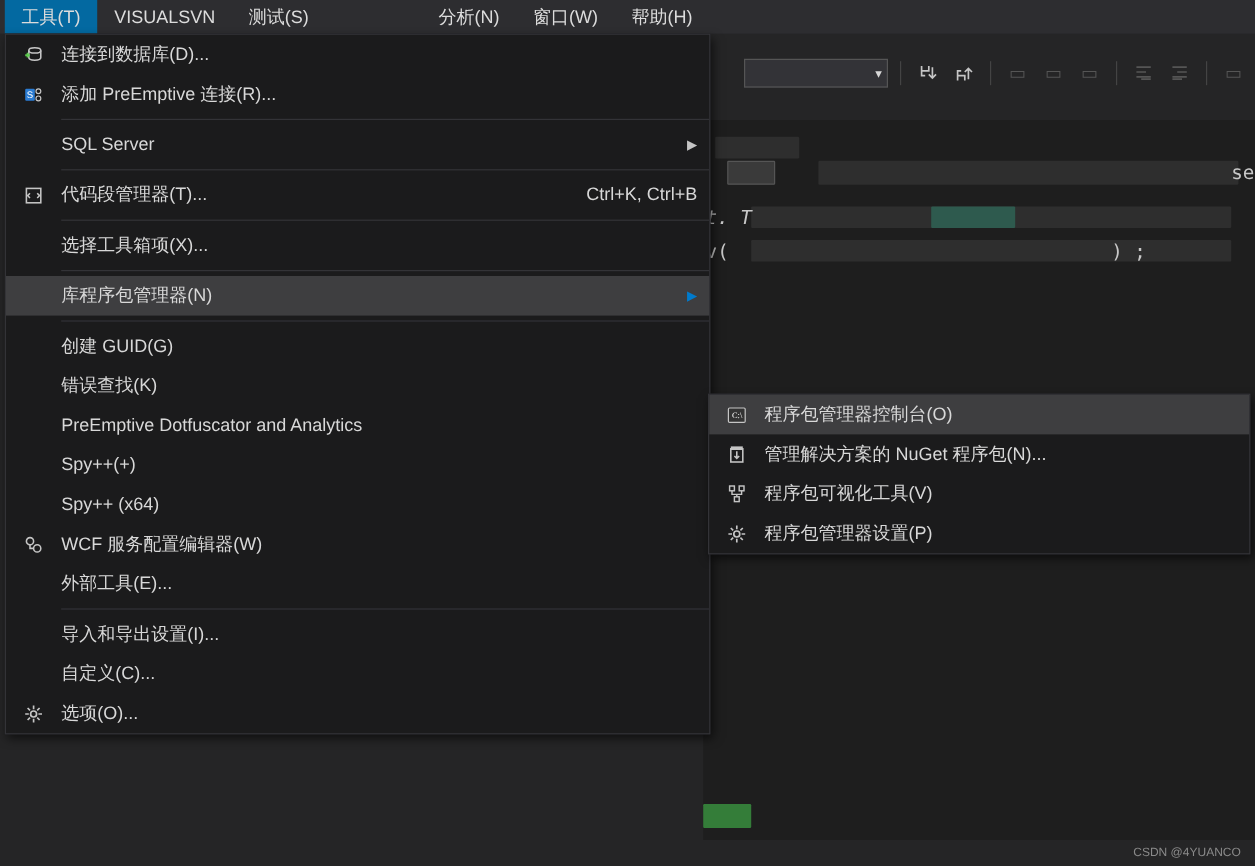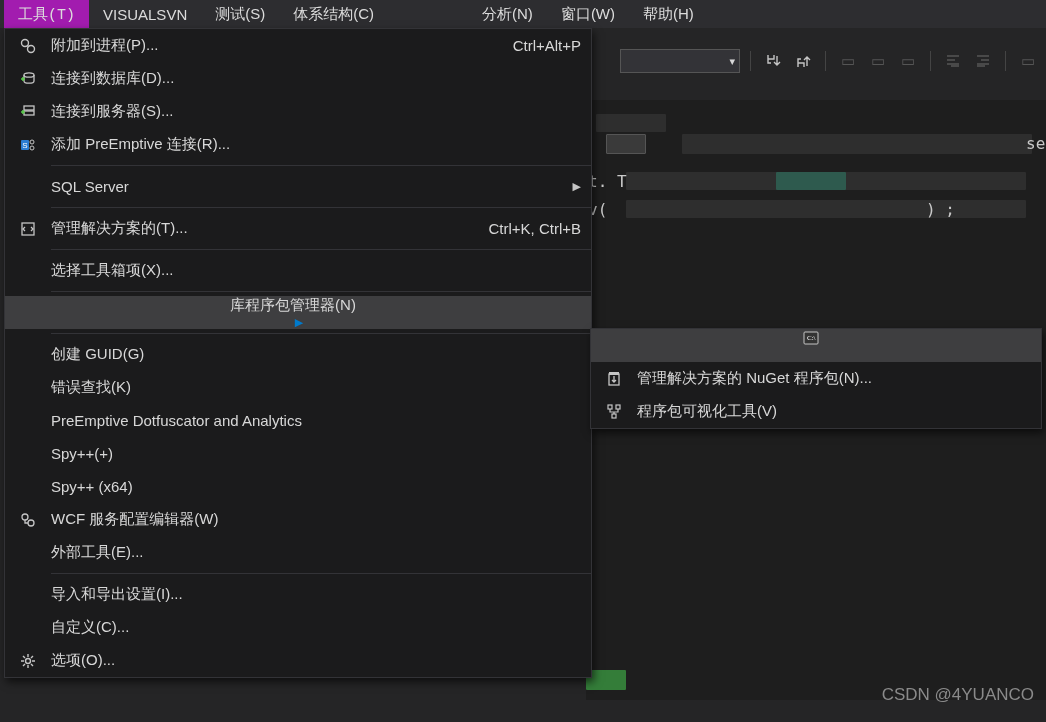--- a/index.html
+++ b/index.html
@@ -23,21 +23,21 @@
     padding-left: 4px;
   }
   .menubar .mitem {
     padding: 4px 14px;
     display: flex;
     align-items: center;
     cursor: default;
     color: #dcdcdc;
     white-space: nowrap;
   }
-  .menubar .mitem.sel { background: #a21caf; font-family: Liberation Mono, monospace; }
+  .menubar .mitem.sel { background: #0369a1; }
   .menubar .mitem.dim { color: #808080; }
 
   
   .toolbar {
     position: absolute;
     top: 44px;
     right: 0;
     width: 480px;
     height: 34px;
     display:flex; align-items:center; justify-content:flex-end;
@@ -73,21 +73,21 @@
     border: 1px solid #333337;
     box-shadow: 2px 4px 8px rgba(0,0,0,.6);
   }
   .sep { height: 1px; background: #333337; margin: 4px 0 4px 46px; }
   .row {
     display: flex;
     align-items: center;
     height: 33px;
     padding-right: 10px;
   }
-  .row.hover { background: #3e3e40; flex-direction: column; }
+  .row.hover { background: #3e3e40; }
   .row .icon {
     width: 46px;
     display: flex;
     align-items: center;
     justify-content: center;
     color: #c5c5c5;
   }
   .row .label { flex: 1; white-space: nowrap; }
   .row .shortcut { color: #d8d8d8; padding-left: 20px; }
   .row .arrow { color: #c5c5c5; padding-left: 12px; }
@@ -99,34 +99,33 @@
     left: 590px;
     top: 328px;
     width: 452px;
     background: #1b1b1c;
     border: 1px solid #333337;
     box-shadow: 2px 4px 8px rgba(0,0,0,.6);
   }
   .submenu .row.hover { background: #3e3e40; }
 
   .watermark{
-    position:absolute; bottom:17px; right:12px;
-    color:#8a8a8a; font-size:17px;
+    position:absolute; bottom:6px; right:12px;
+    color:#8a8a8a; font-size:10px;
   }
 
   svg{display:block;}
 </style>
 </head>
 <body>
 
 <div class="menubar" id="menubar">
     <div class="mitem sel">工具(T)</div>
     <div class="mitem">VISUALSVN</div>
     <div class="mitem">测试(S)</div>
-    <div class="mitem">体系结构(C)</div>
     <div class="mitem dim" style="width: 80px;"></div>
     <div class="mitem">分析(N)</div>
     <div class="mitem">窗口(W)</div>
     <div class="mitem">帮助(H)</div>
   </div>
 
 <div class="toolbar">
   <div class="tool-dropdown">
     <span style="font-size:11px;">▾</span>
   </div>
@@ -160,58 +159,37 @@
   <div class="tool-icon dim">▭</div>
 </div>
 
 <div class="codebg">
   <div class="smudge" style="top:14px;left:10px;width:70px;height:18px;"></div>
   <div class="smudge" style="top:34px;left:96px;width:350px;height:20px;"></div>
   <div class="smudge" style="top:34px;left:20px;width:40px;height:20px;background:#3a3a3a;border:1px solid #555;"></div>
   <div class="smudge" style="top:72px;left:40px;width:400px;height:18px;"></div>
   <div class="smudge" style="top:72px;left:190px;width:70px;height:18px;background:#2e5a4e;"></div>
   <div class="smudge" style="top:100px;left:40px;width:400px;height:18px;"></div>
-  <span class="codetxt" style="top:72px;left:2px;">t. T</span>
+  <span class="codetxt" style="top:72px;left:2px;font-style:italic;">t. T</span>
   <span class="codetxt" style="top:100px;left:2px;">v(</span>
   <span class="codetxt" style="top:100px;left:340px;">) ;</span>
   <span class="codetxt" style="top:34px;left:440px;text-align:right;">se</span>
   <div class="smudge" style="top:570px;left:0px;width:40px;height:20px;background:#347d39;"></div>
 </div>
 
 <div class="menu" id="tools-menu">
     <div class="row">
       <span class="icon">
         <svg width="18" height="18" viewBox="0 0 18 18">
-          <circle cx="6" cy="6" r="3.5" fill="none" stroke="#c5c5c5" stroke-width="1.4"></circle>
-          <circle cx="12" cy="12" r="3.5" fill="none" stroke="#c5c5c5" stroke-width="1.4"></circle>
-          <path d="M8.5 8.5L10 10" stroke="#c5c5c5" stroke-width="1.4"></path>
-        </svg>
-      </span>
-      <span class="label">附加到进程(P)...</span>
-      <span class="shortcut">Ctrl+Alt+P</span>
-    </div>
-    <div class="row">
-      <span class="icon">
-        <svg width="18" height="18" viewBox="0 0 18 18">
           <ellipse cx="10" cy="5" rx="5" ry="2.2" fill="none" stroke="#c5c5c5" stroke-width="1.3"></ellipse>
           <path d="M5 5v6c0 1.2 2.2 2.2 5 2.2s5-1 5-2.2V5" fill="none" stroke="#c5c5c5" stroke-width="1.3"></path>
           <path d="M2 9h4M4 7v4" stroke="#5ec94f" stroke-width="1.6"></path>
         </svg>
       </span>
       <span class="label">连接到数据库(D)...</span>
-    </div>
-    <div class="row">
-      <span class="icon">
-        <svg width="18" height="18" viewBox="0 0 18 18">
-          <rect x="5" y="3" width="10" height="4" fill="none" stroke="#c5c5c5" stroke-width="1.3"></rect>
-          <rect x="5" y="8" width="10" height="4" fill="none" stroke="#c5c5c5" stroke-width="1.3"></rect>
-          <path d="M2 9h4M4 7v4" stroke="#5ec94f" stroke-width="1.6"></path>
-        </svg>
-      </span>
-      <span class="label">连接到服务器(S)...</span>
     </div>
     <div class="row">
       <span class="icon">
         <svg width="18" height="18" viewBox="0 0 18 18">
           <rect x="2" y="4" width="8" height="10" rx="1" fill="#2b7cd3"></rect>
           <text x="6" y="12" font-size="8" text-anchor="middle" fill="#fff" font-family="Arial">S</text>
           <circle cx="13" cy="6" r="2" fill="none" stroke="#c5c5c5"></circle>
           <circle cx="13" cy="12" r="2" fill="none" stroke="#c5c5c5"></circle>
         </svg>
       </span>
@@ -224,21 +202,21 @@
       <span class="arrow" style="font-size: 11px;">▶</span>
     </div>
     <div class="sep"></div>
     <div class="row">
       <span class="icon">
         <svg width="18" height="18" viewBox="0 0 18 18">
           <rect x="3" y="3" width="12" height="12" fill="none" stroke="#c5c5c5" stroke-width="1.3"></rect>
           <path d="M6 7l-2 2 2 2M12 7l2 2-2 2" stroke="#c5c5c5" stroke-width="1.3" fill="none"></path>
         </svg>
       </span>
-      <span class="label">管理解决方案的(T)...</span>
+      <span class="label">代码段管理器(T)...</span>
       <span class="shortcut">Ctrl+K, Ctrl+B</span>
     </div>
     <div class="sep"></div>
     <div class="row">
       <span class="icon"></span>
       <span class="label">选择工具箱项(X)...</span>
     </div>
     <div class="sep"></div>
     <div class="row hover">
       <span class="icon"></span>
@@ -301,20 +279,21 @@
   </div>
 
 <div class="submenu" id="submenu">
     <div class="row hover">
       <span class="icon">
         <svg width="18" height="18" viewBox="0 0 18 18">
           <rect x="2" y="3" width="14" height="12" rx="1" fill="#333" stroke="#c5c5c5" stroke-width="1"></rect>
           <text x="5" y="11" font-size="7" fill="#fff" font-family="Consolas">C:\</text>
         </svg>
       </span>
+      <span class="label">程序包管理器控制台(O)</span>
     </div>
     <div class="row">
       <span class="icon">
         <svg width="18" height="18" viewBox="0 0 18 18">
           <rect x="4" y="4" width="10" height="11" fill="none" stroke="#c5c5c5" stroke-width="1.3"></rect>
           <rect x="4" y="2" width="10" height="3" fill="#c5c5c5"></rect>
           <path d="M9 6v6M7 10l2 2 2-2" stroke="#c5c5c5" stroke-width="1.3" fill="none"></path>
         </svg>
       </span>
       <span class="label">管理解决方案的 NuGet 程序包(N)...</span>
@@ -323,15 +302,24 @@
       <span class="icon">
         <svg width="18" height="18" viewBox="0 0 18 18">
           <rect x="3" y="2" width="4" height="4" fill="none" stroke="#c5c5c5" stroke-width="1.2"></rect>
           <rect x="11" y="2" width="4" height="4" fill="none" stroke="#c5c5c5" stroke-width="1.2"></rect>
           <rect x="7" y="11" width="4" height="4" fill="none" stroke="#c5c5c5" stroke-width="1.2"></rect>
           <path d="M5 6v3h8V6M9 9v2" stroke="#c5c5c5" stroke-width="1.2" fill="none"></path>
         </svg>
       </span>
       <span class="label">程序包可视化工具(V)</span>
     </div>
+    <div class="row">
+      <span class="icon">
+        <svg width="18" height="18" viewBox="0 0 18 18">
+          <circle cx="9" cy="9" r="2.5" fill="none" stroke="#c5c5c5" stroke-width="1.4"></circle>
+          <path d="M9 2v3M9 13v3M2 9h3M13 9h3M4 4l2 2M12 12l2 2M14 4l-2 2M6 12l-2 2" stroke="#c5c5c5" stroke-width="1.4"></path>
+        </svg>
+      </span>
+      <span class="label">程序包管理器设置(P)</span>
+    </div>
   </div>
 
 <div class="watermark">CSDN @4YUANCO</div>
 
 </body></html>

